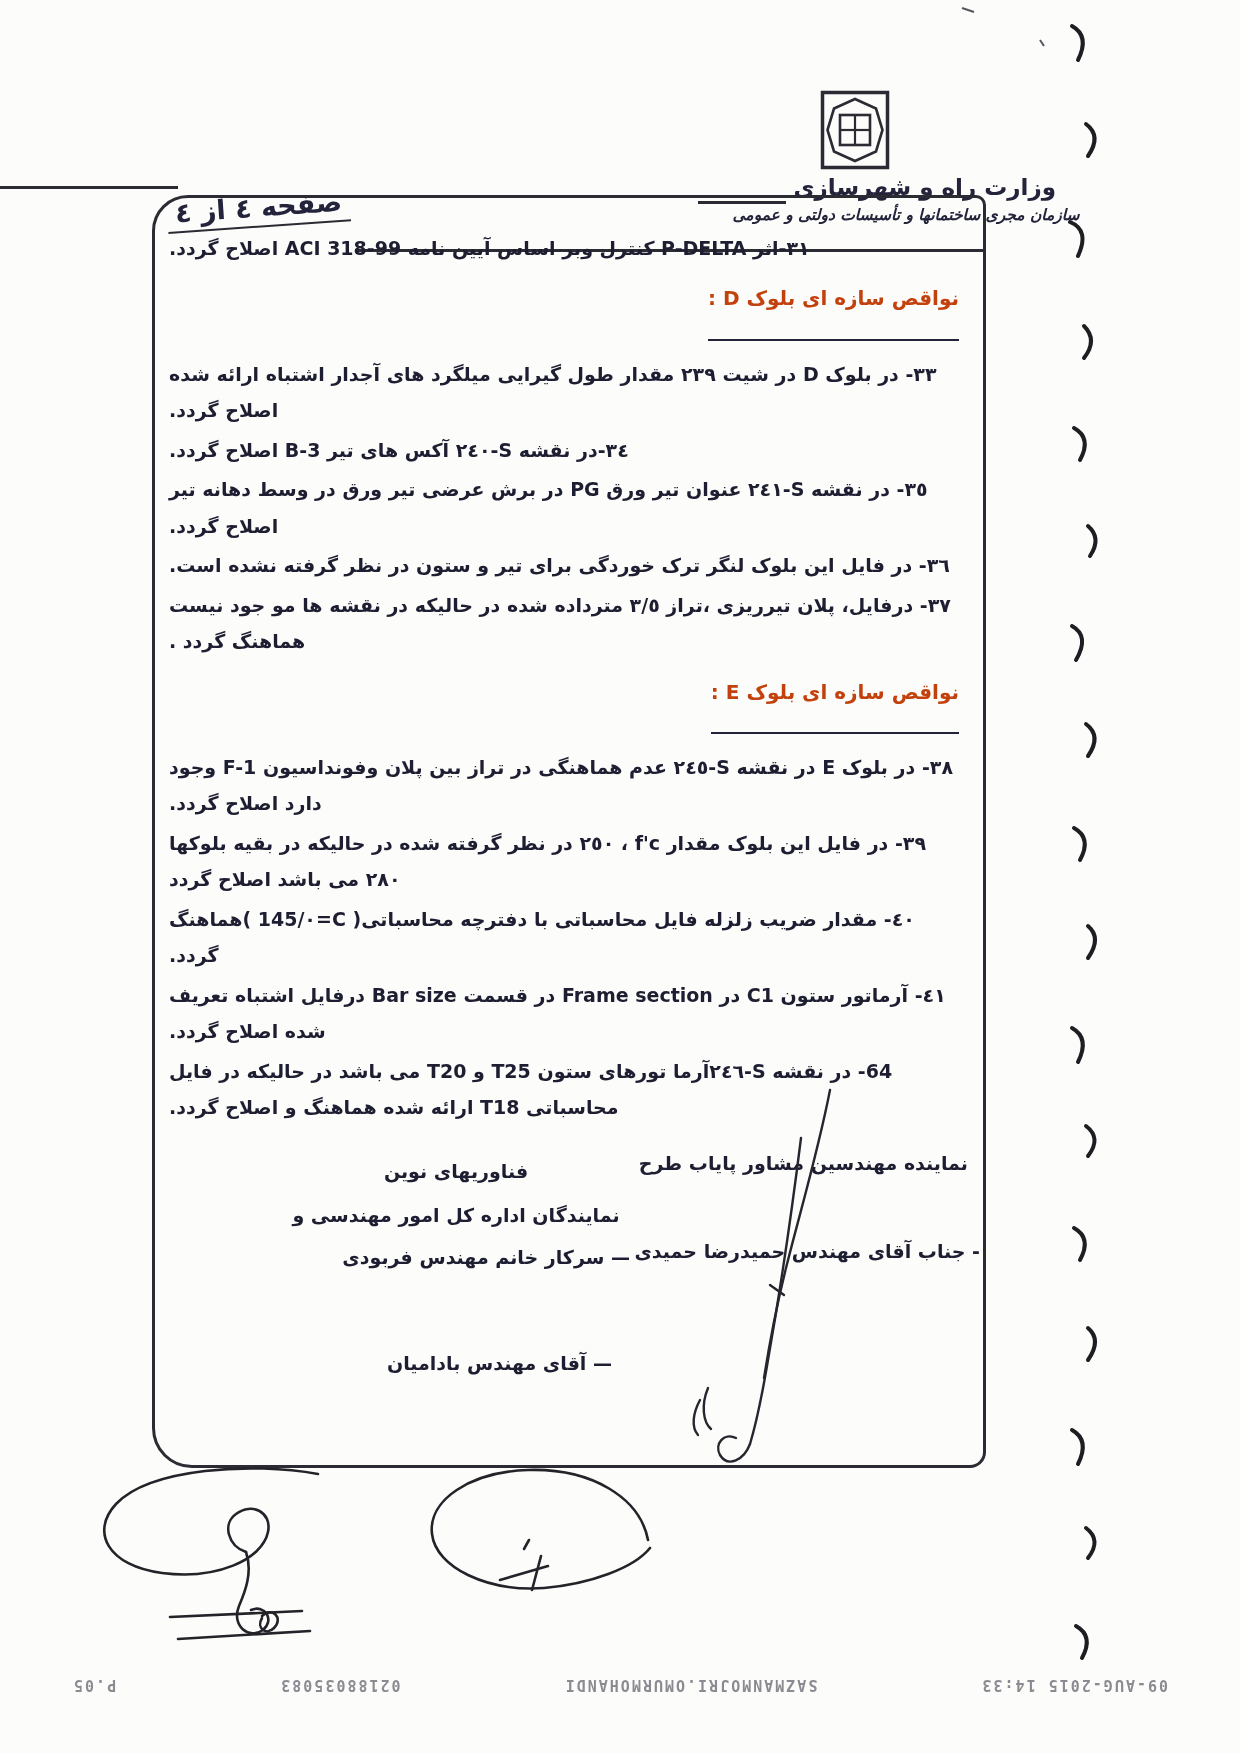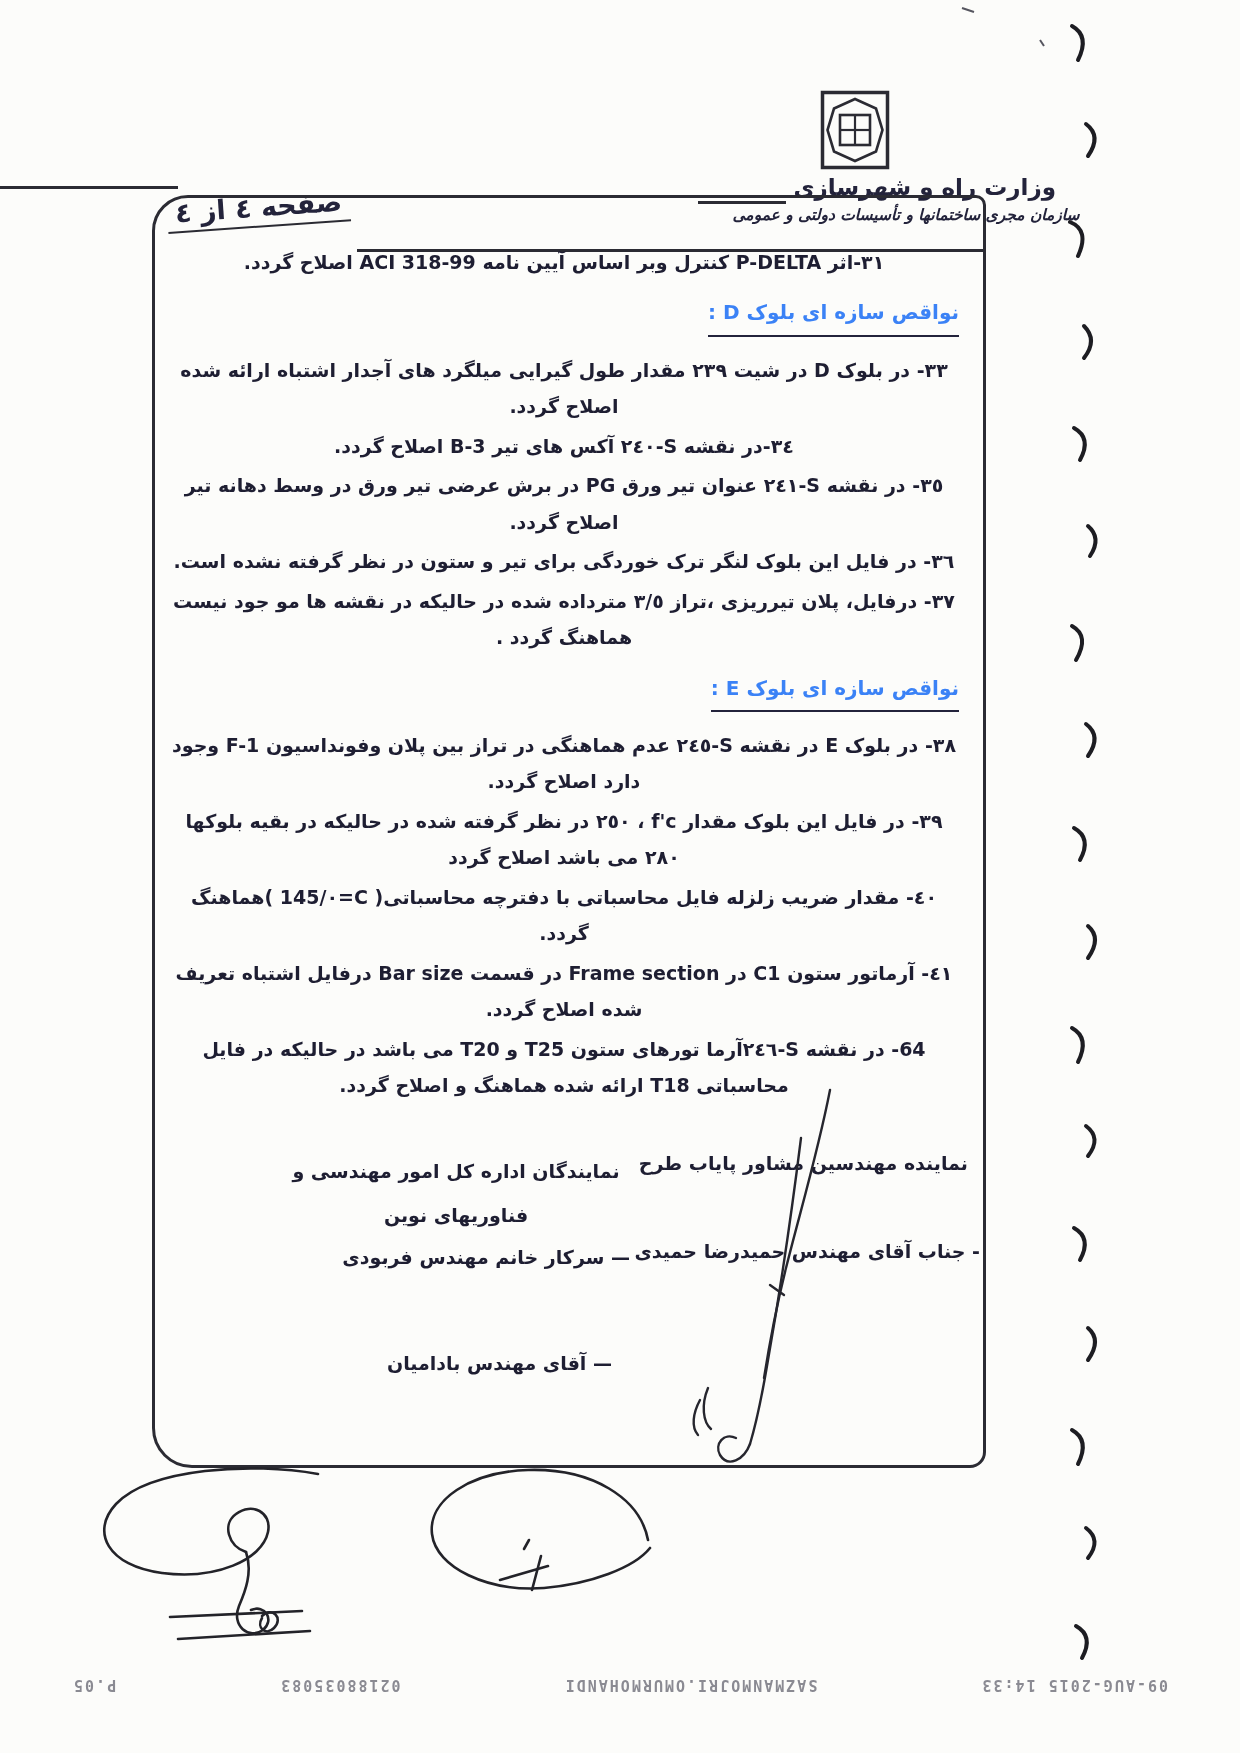--- a/index.html
+++ b/index.html
@@ -25,28 +25,28 @@
     position:absolute;left:166px;top:198px;font-size:27px;font-weight:bold;
     direction:rtl;transform:rotate(-4deg);transform-origin:left top;
     border-bottom:2px solid #2b2b33;padding:0 8px 3px;
   }
   .doc-box{
     position:absolute;left:152px;top:195px;width:834px;height:1273px;
     border:3px solid #2b2b33;border-radius:36px 10px 16px 40px;
     box-sizing:border-box;
   }
   .content{
-    position:absolute;left:14px;right:24px;top:46px;
-    direction:rtl;text-align:center;font-weight:bold;
+    position:absolute;left:14px;right:24px;top:32px;
+    direction:rtl;text-align:left;font-weight:bold;
     font-size:19px;line-height:1.92;color:#1e1e32;
   }
   .item{margin:0 0 3px 0;}
   .section-heading{
     display:table;font-size:20px;margin:13px 0 15px 0;
-    border-bottom:2.5px solid #23233b;padding-bottom:3px;color:#3b82f6;
+    border-bottom:2.5px solid #23233b;padding-bottom:21px;color:#c2410c;
   }
   .sig{position:absolute;direction:rtl;font-weight:bold;font-size:19px;color:#1e1e32;}
   .sig-right-title{left:598px;top:1152px;width:370px;text-align:right;}
   .sig-left-title{left:282px;top:1150px;width:348px;text-align:center;line-height:2.3;}
   .sig-right-name{left:556px;top:1240px;width:424px;text-align:right;}
   .sig-left-name1{left:282px;top:1246px;width:348px;text-align:right;}
   .sig-left-name2{left:292px;top:1352px;width:320px;text-align:right;}
   .fax-footer{
     position:absolute;left:72px;top:1676px;width:1096px;
     transform:rotate(180deg);display:flex;justify-content:space-between;
@@ -92,22 +92,22 @@
     <p class="item">٣٨- در بلوک E در نقشه S-٢٤٥ عدم هماهنگی در تراز بین  پلان وفونداسیون F-1 وجود دارد اصلاح گردد.</p>
     <p class="item">٣٩- در فایل این بلوک مقدار f'c ، ٢٥٠ در نظر گرفته شده در حالیکه در بقیه بلوکها ٢٨٠ می باشد اصلاح گردد</p>
     <p class="item">٤٠- مقدار ضریب زلزله فایل محاسباتی با دفترچه محاسباتی( C=٠/145 )هماهنگ گردد.</p>
     <p class="item">٤١- آرماتور ستون C1 در Frame section  در قسمت Bar size درفایل اشتباه تعریف شده اصلاح گردد.</p>
     <p class="item">64- در نقشه S-٢٤٦آرما تورهای ستون T25 و T20 می باشد در حالیکه در فایل محاسباتی T18 ارائه شده هماهنگ و اصلاح گردد.</p>
   </div>
 </div>
 
 <div class="sig sig-right-title">نماینده مهندسین مشاور پایاب طرح</div>
 <div class="sig sig-left-title">
+  <div>فناوریهای نوین</div>
   <div>نمایندگان اداره کل امور مهندسی و</div>
-  <div>فناوریهای نوین</div>
 </div>
 <div class="sig sig-right-name">- جناب آقای مهندس حمیدرضا حمیدی</div>
 <div class="sig sig-left-name1">—  سرکار خانم مهندس فربودی</div>
 <div class="sig sig-left-name2">—  آقای مهندس بادامیان</div>
 
 <svg class="overlay" width="1240" height="1753" viewBox="0 0 1240 1753">
 
   <g fill="none" stroke="#26262e" stroke-width="2.4" stroke-linecap="round">
     <path d="M 830 1090 C 818 1152 800 1212 786 1268 C 778 1300 770 1340 764 1378"></path>
     <path d="M 801 1138 C 792 1210 780 1292 768 1360 C 762 1396 756 1424 750 1444"></path>

